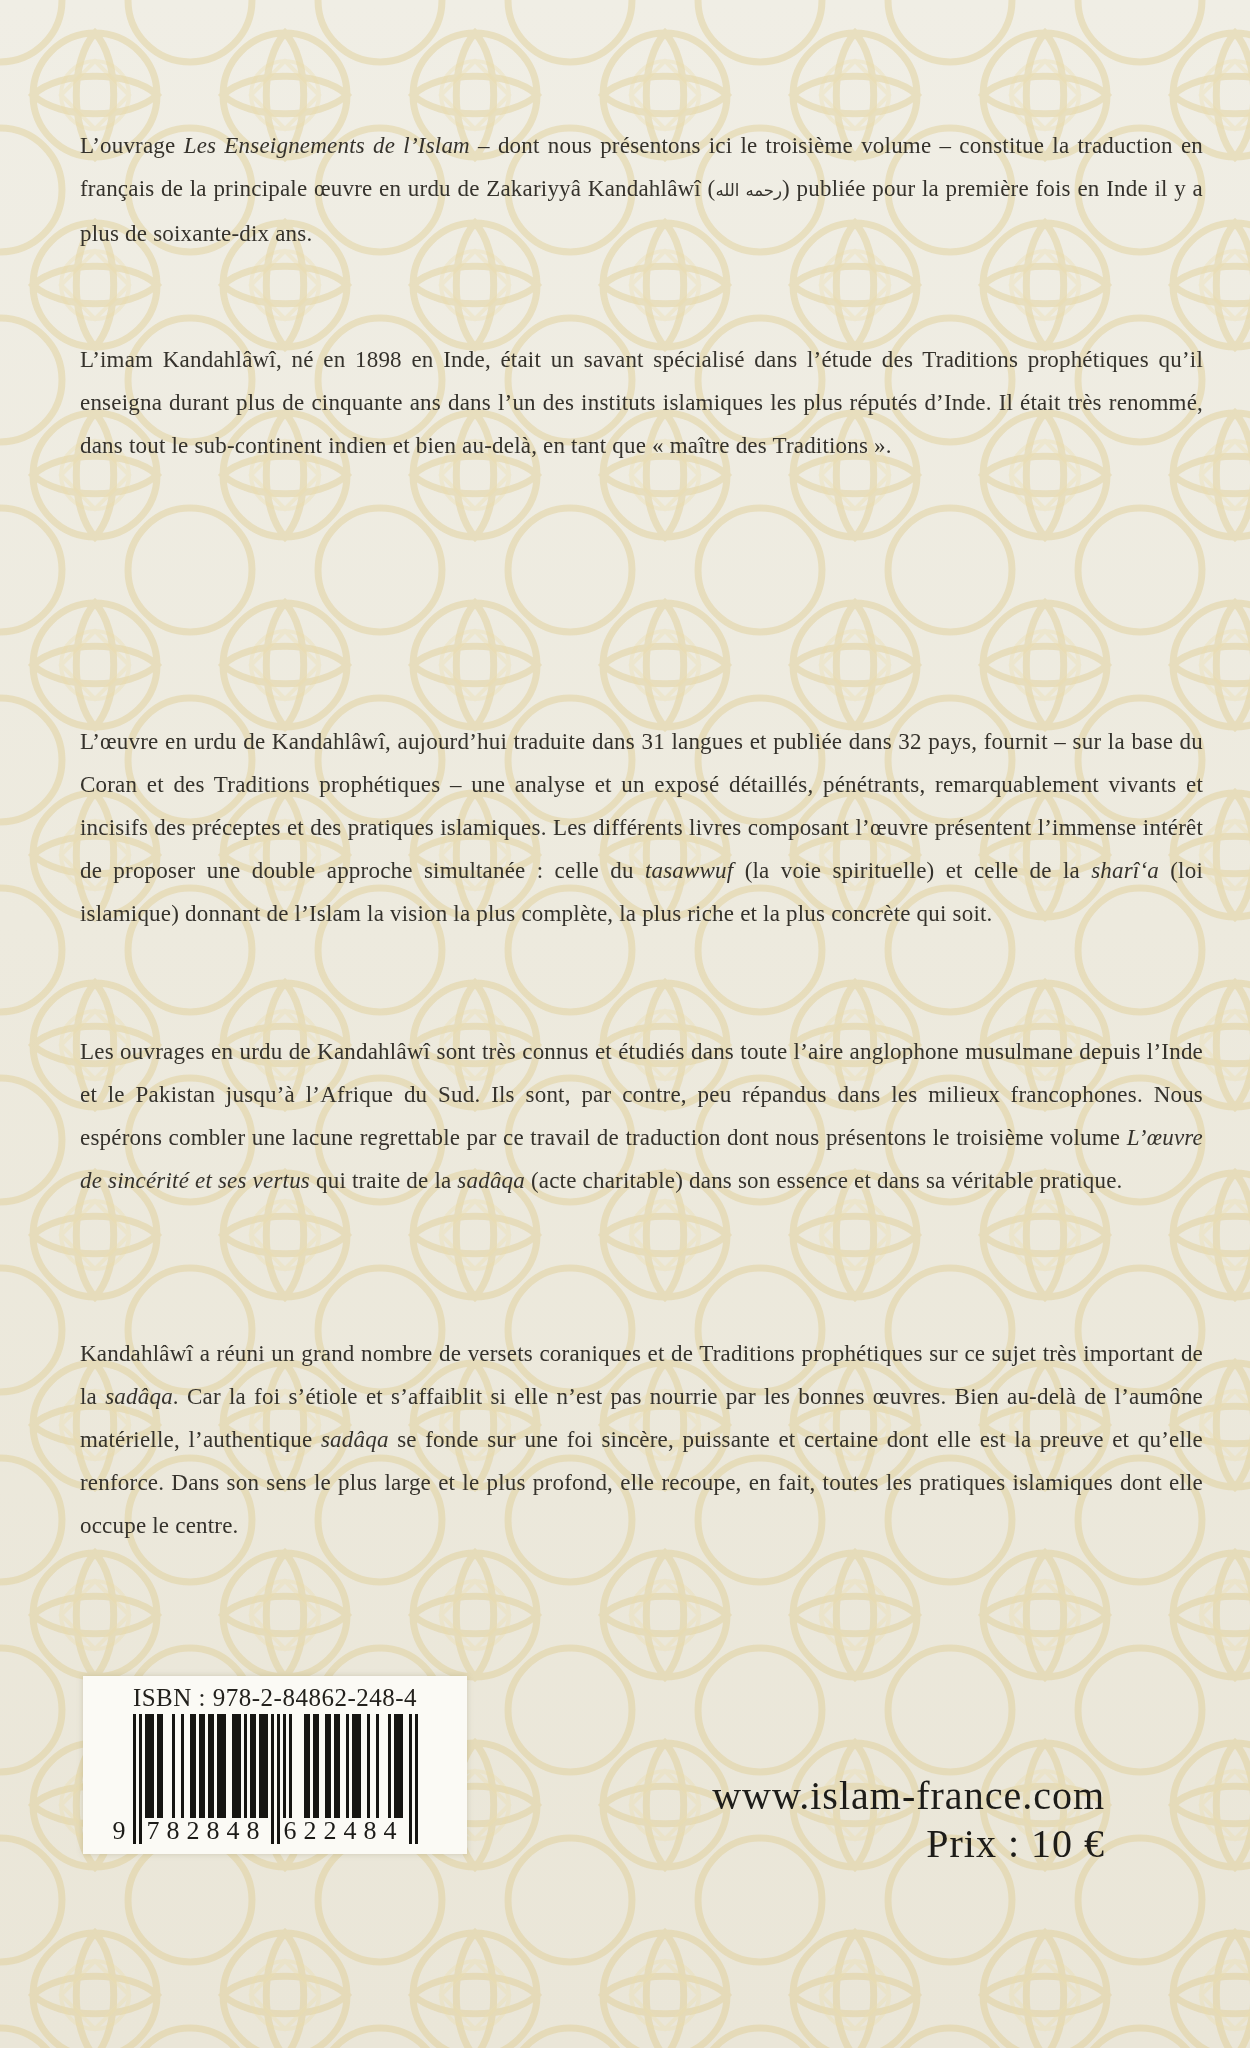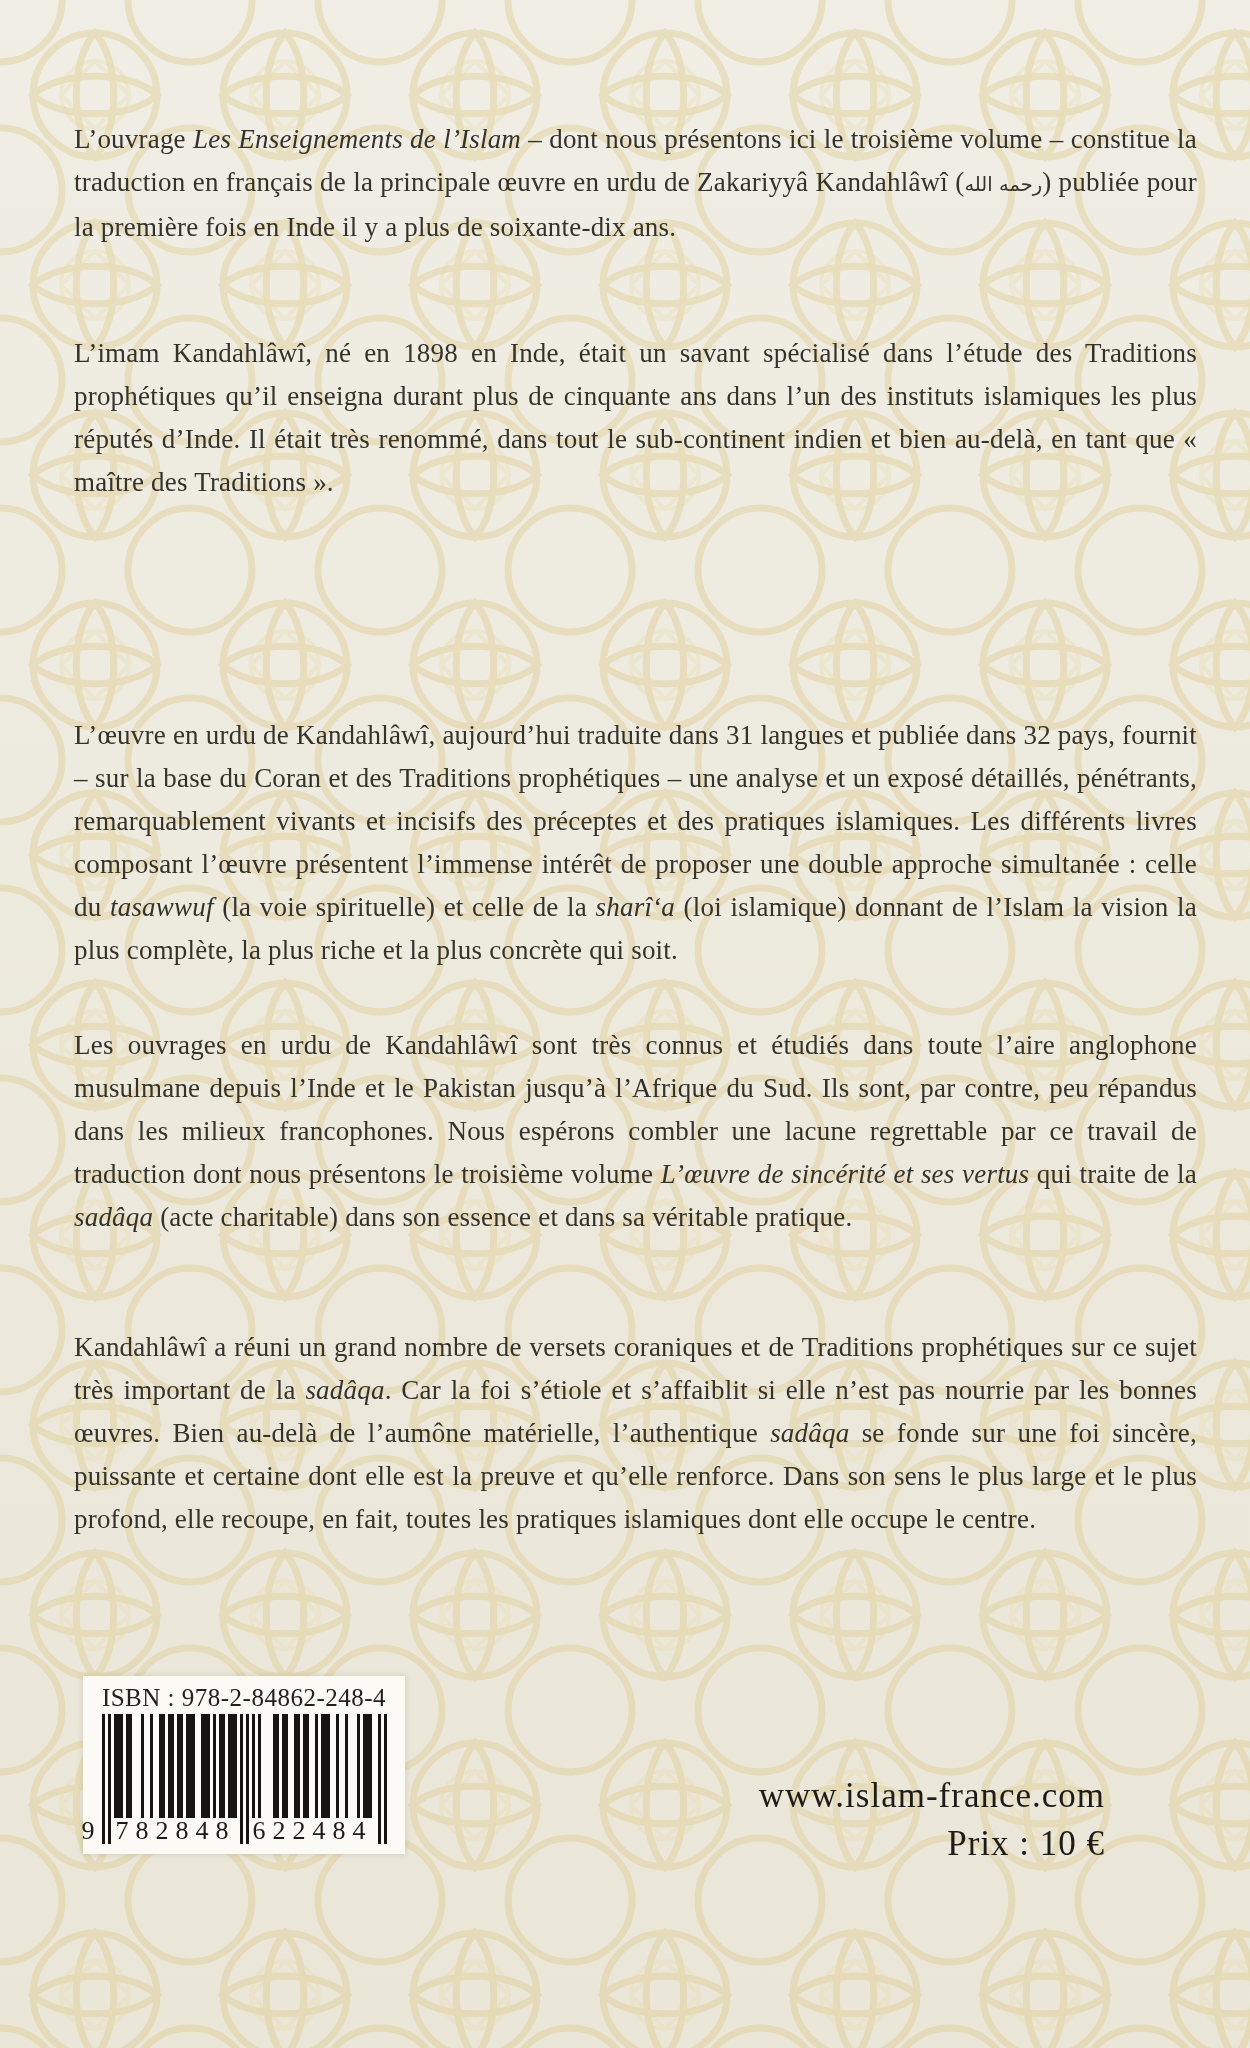--- a/index.html
+++ b/index.html
@@ -15,42 +15,42 @@
   }
   .bg-pattern{
     position:absolute;
     left:0;top:0;width:100%;height:100%;
     pointer-events:none;
   }
   .body-paragraph{
     position:absolute;
     left:64px;
     width:1123px;
-    margin:10px;
-    font-size:27px;
+    margin:16px;
+    font-size:23px;
     line-height:43px;
     text-align:justify;
     letter-spacing:0.2px;
   }
   .p0{top:108px}
   .p1{top:322px}
   .p2{top:538px}
   .p3{top:704px}
   .p4{top:1014px}
   .p5{top:1316px}
   .seg-italic{font-style:italic}
   .seg-arabic{
     font-family:"DejaVu Sans", sans-serif;
     font-size:0.72em;
     letter-spacing:0;
   }
   .isbn-panel{
     position:absolute;
     left:83px;top:1676px;
-    width:322px;height:178px;
+    width:384px;height:178px;
     background:#fbfaf5;
     box-shadow:0 0 6px rgba(120,110,70,0.25);
   }
   .isbn-label{
     margin:8px 0 2px 0;
     text-align:center;
     font-size:25px;
     letter-spacing:0.5px;
     color:#23211d;
   }
@@ -76,21 +76,21 @@
     font-family:"Liberation Serif", serif;
   }
   .digit-first{left:-20px;}
   .digit-left{left:10px;width:124px;text-align:right;letter-spacing:7px;}
   .digit-right{left:151px;width:124px;text-align:left;letter-spacing:7px;}
   .footer-right{
     position:absolute;
     right:145px;
     top:1772px;
     text-align:right;
-    font-size:35px;
+    font-size:40px;
     line-height:48px;
     color:#1d1c19;
     letter-spacing:1px;
   }
 </style>
 </head>
 <body>
 
 <div class="page">
 

